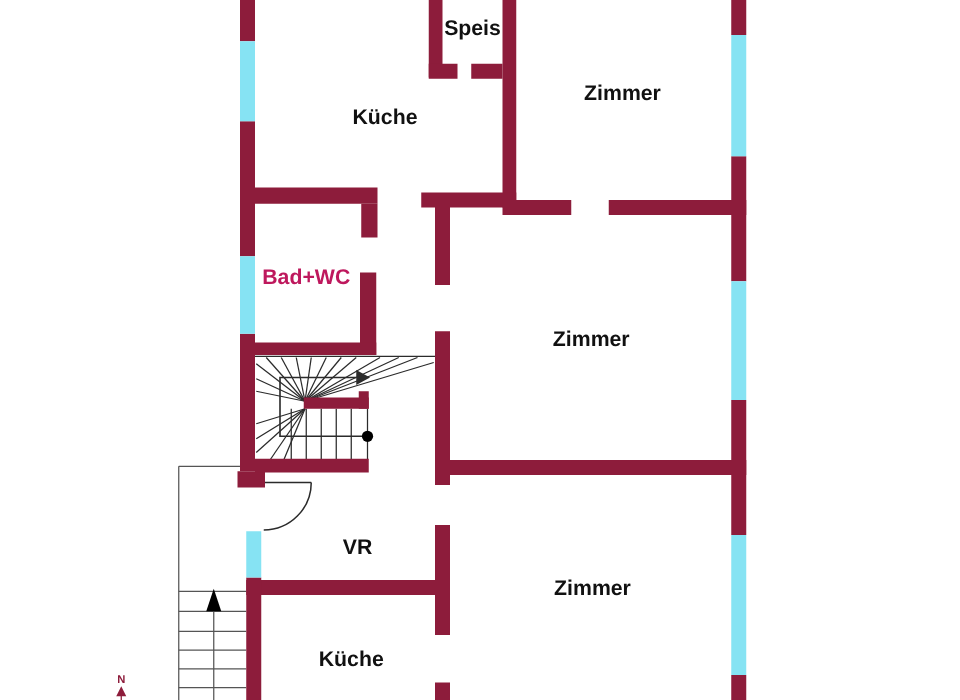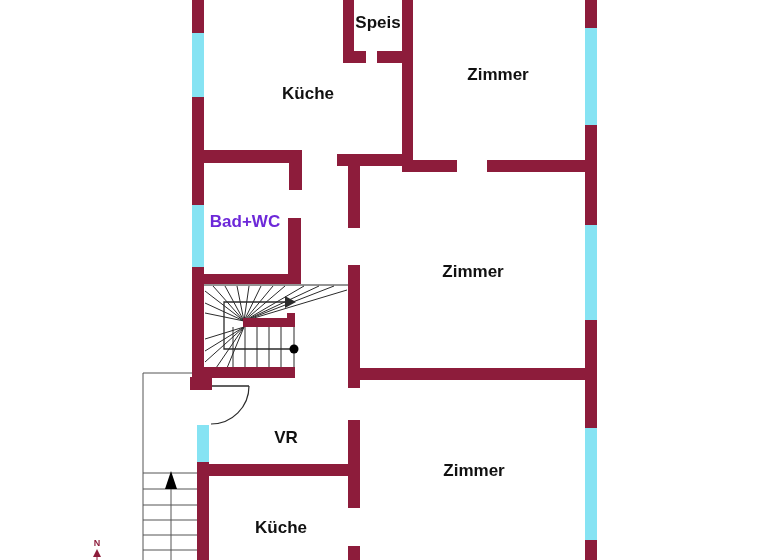--- a/index.html
+++ b/index.html
@@ -100,19 +100,19 @@
     <div class="wall" style="left: 197px; top: 462px; width: 12px; height: 98px; background: rgb(141, 28, 59);"></div>
     <div class="window" style="left: 192px; top: 33px; width: 12px; height: 64px; background: rgb(134, 227, 243);"></div>
     <div class="window" style="left: 192px; top: 205px; width: 12px; height: 62px; background: rgb(134, 227, 243);"></div>
     <div class="window" style="left: 585px; top: 28px; width: 12px; height: 97px; background: rgb(134, 227, 243);"></div>
     <div class="window" style="left: 585px; top: 225px; width: 12px; height: 95px; background: rgb(134, 227, 243);"></div>
     <div class="window" style="left: 585px; top: 428px; width: 12px; height: 112px; background: rgb(134, 227, 243);"></div>
     <div class="window" style="left: 197px; top: 425px; width: 12px; height: 37px; background: rgb(134, 227, 243);"></div>
     <div class="room-label" style="left: 378px; top: 23px; color: rgb(17, 17, 17);">Speis</div>
     <div class="room-label" style="left: 308px; top: 94px; color: rgb(17, 17, 17);">Küche</div>
     <div class="room-label" style="left: 498px; top: 75px; color: rgb(17, 17, 17);">Zimmer</div>
-    <div class="room-label" style="left: 245px; top: 222px; color: #6d28d9;">Bad+WC</div>
+    <div class="room-label" style="left: 245px; top: 222px; color: #be185d;">Bad+WC</div>
     <div class="room-label" style="left: 473px; top: 272px; color: rgb(17, 17, 17);">Zimmer</div>
     <div class="room-label" style="left: 286px; top: 438px; color: rgb(17, 17, 17);">VR</div>
     <div class="room-label" style="left: 474px; top: 471px; color: rgb(17, 17, 17);">Zimmer</div>
     <div class="room-label" style="left: 281px; top: 528px; color: rgb(17, 17, 17);">Küche</div>
     <div class="north-label" style="left: 97px; top: 543px; color: rgb(141, 28, 59);">N</div>
   </div>
 
 </body></html>

